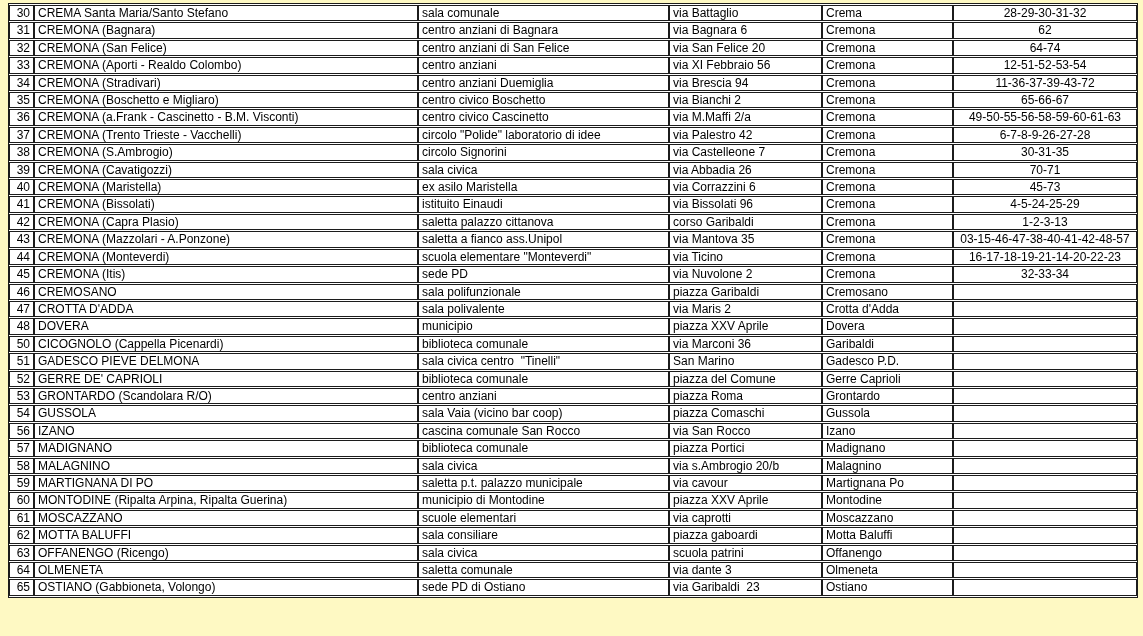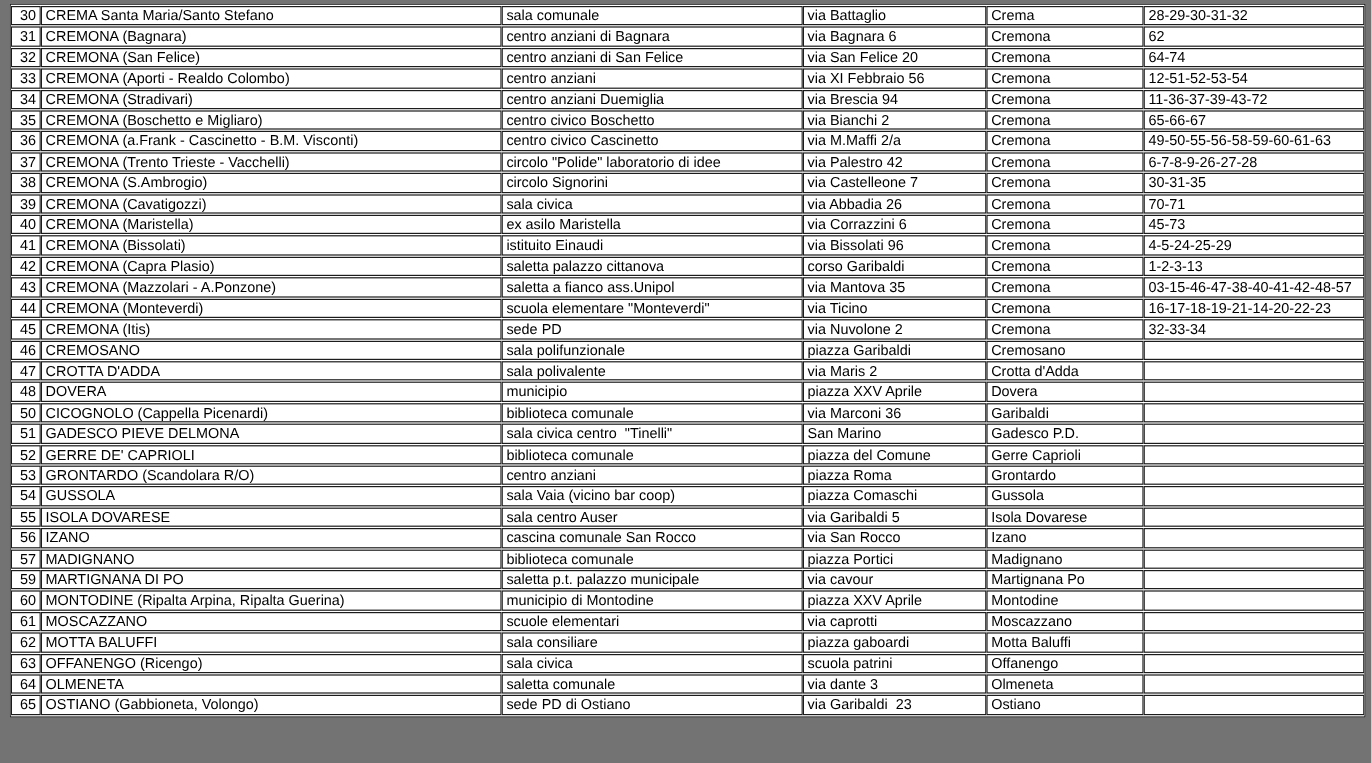--- a/index.html
+++ b/index.html
@@ -5,21 +5,21 @@
   html, body {
     margin: 0;
     padding: 0;
     background: #ffffff;
     font-family: "Liberation Sans", "DejaVu Sans", sans-serif;
   }
   .sheet {
     width: 1143px;
     height: 636px;
     overflow: hidden;
-    background: #737373;
+    background: #fef9c3;
     box-sizing: border-box;
     padding: 3px 0 0 8px;
   }
   table.grid {
     table-layout: fixed;
     width: 1128px;
     border-collapse: separate;
     border-spacing: 0 1px;
     border: 1px solid #1c1c1c;
     background: #ffffff;
@@ -34,20 +34,21 @@
     padding: 0 3px;
     background: #ffffff;
   }
   td.col-num {
     text-align: right;
     padding-right: 3px;
     padding-left: 1px;
   }
   td.col-sections {
     font-size: 11px;
+    text-align: center;
   }
 </style>
 </head>
 <body>
 
 <div class="sheet">
   <table class="grid">
     <colgroup>
       <col style="width:25px">
       <col style="width:384px">
@@ -243,44 +244,44 @@
         </tr>
         <tr>
           <td class="col-num">54</td>
           <td class="col-name">GUSSOLA</td>
           <td class="col-venue">sala Vaia (vicino bar coop)</td>
           <td class="col-address">piazza Comaschi</td>
           <td class="col-city">Gussola</td>
           <td class="col-sections"></td>
         </tr>
         <tr>
-          <td class="col-num">55</td>
-          <td class="col-name">ISOLA DOVARESE</td>
-          <td class="col-venue">sala centro Auser</td>
-          <td class="col-address">via Garibaldi 5</td>
-          <td class="col-city">Isola Dovarese</td>
-          <td class="col-sections"></td>
-        </tr>
-        <tr>
           <td class="col-num">56</td>
           <td class="col-name">IZANO</td>
           <td class="col-venue">cascina comunale San Rocco</td>
           <td class="col-address">via San Rocco</td>
           <td class="col-city">Izano</td>
           <td class="col-sections"></td>
         </tr>
         <tr>
           <td class="col-num">57</td>
           <td class="col-name">MADIGNANO</td>
           <td class="col-venue">biblioteca comunale</td>
           <td class="col-address">piazza Portici</td>
           <td class="col-city">Madignano</td>
           <td class="col-sections"></td>
         </tr>
         <tr>
+          <td class="col-num">58</td>
+          <td class="col-name">MALAGNINO</td>
+          <td class="col-venue">sala civica</td>
+          <td class="col-address">via s.Ambrogio 20/b</td>
+          <td class="col-city">Malagnino</td>
+          <td class="col-sections"></td>
+        </tr>
+        <tr>
           <td class="col-num">59</td>
           <td class="col-name">MARTIGNANA DI PO</td>
           <td class="col-venue">saletta p.t. palazzo municipale</td>
           <td class="col-address">via cavour</td>
           <td class="col-city">Martignana Po</td>
           <td class="col-sections"></td>
         </tr>
         <tr>
           <td class="col-num">60</td>
           <td class="col-name">MONTODINE (Ripalta Arpina, Ripalta Guerina)</td>

